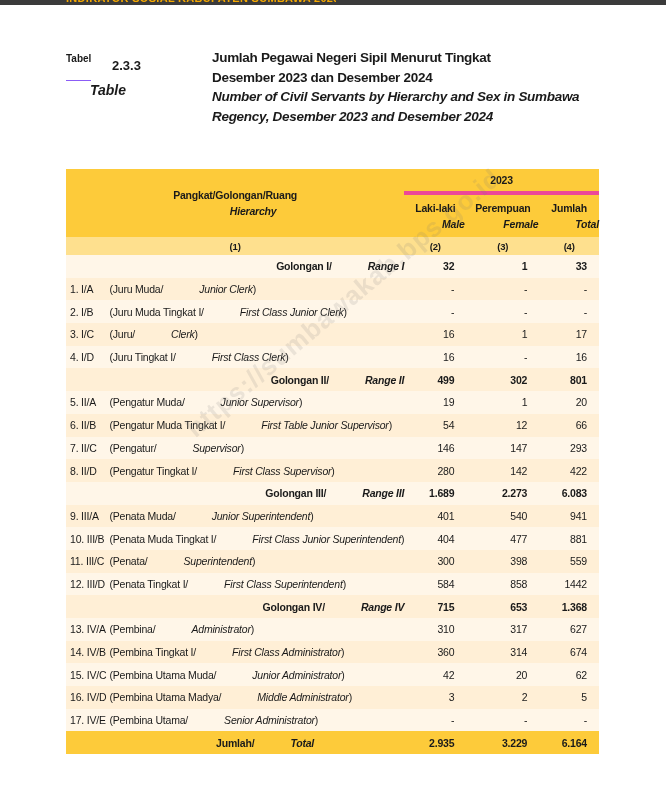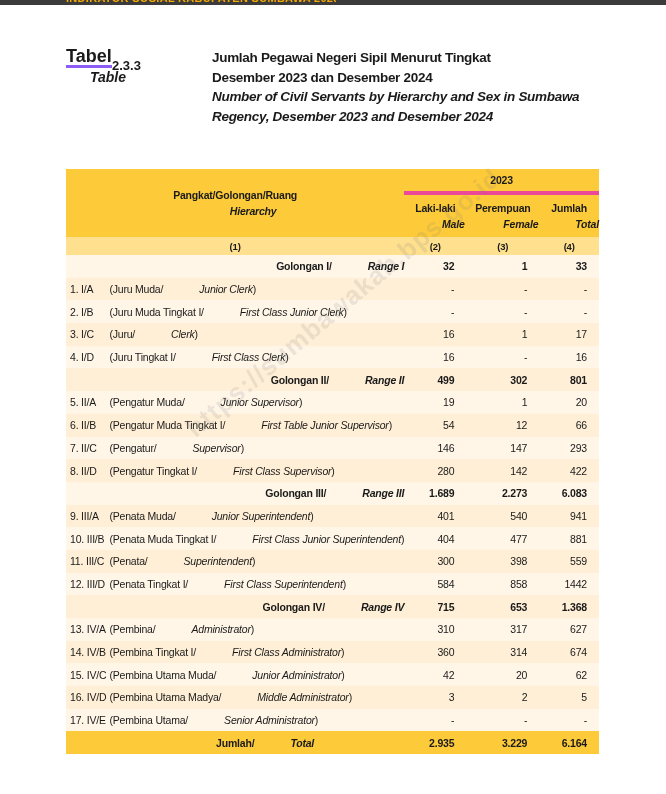--- a/index.html
+++ b/index.html
@@ -5,21 +5,21 @@
   * { box-sizing: border-box; margin: 0; padding: 0; }
   html, body { width: 666px; height: 794px; background: #ffffff; overflow: hidden; }
   body { font-family: "Liberation Sans", sans-serif; color: #1a1a1a; position: relative; }
 
   .top-bar { position: absolute; left: 0; top: 0; width: 666px; height: 5px; background: #3b3b3b; }
   .top-running { position: absolute; left: 66px; top: 0; width: 270px; height: 6px; overflow: hidden; }
   .top-running span { display: block; margin-top: -8px; font-size: 11px; font-weight: bold; color: #f5a800; white-space: nowrap; letter-spacing: 0.3px; }
 
   .caption { position: absolute; left: 66px; top: 48px; width: 560px; }
   .tbl-label { position: absolute; left: 0; top: 0; width: 38px; }
-  .tbl-label .id { font-size: 18px; font-weight: bold; line-height: 16px; border-bottom: 3px solid #8b5cf6; padding-bottom: 1px; display: inline-block; }
+  .tbl-label .id { font-size: 10px; font-weight: bold; line-height: 16px; border-bottom: 1px solid #8b5cf6; padding-bottom: 13px; display: inline-block; }
   .tbl-label .en { font-size: 14px; font-weight: bold; font-style: italic; line-height: 18px; display: block; margin-left: 24px; }
   .tbl-num { position: absolute; left: 46px; top: 10px; font-size: 13px; font-weight: bold; }
   .title { position: absolute; left: 120px; top: 0; width: 480px; font-size: 13.5px; font-weight: bold; line-height: 19.5px; letter-spacing: -0.3px; margin-left: 26px; }
   .title .en { font-style: italic; }
 
   table.data { position: absolute; left: 66px; top: 169px; width: 533px; border-collapse: collapse; font-size: 10.5px; letter-spacing: -0.2px; }
   table.data td, table.data th { padding: 0; height: 22.7px; vertical-align: middle; }
   .hdr { background: #fdcb3a; font-weight: bold; }
   .hdr-line { border-bottom: 4px solid #ec4899; }
   .idx { background: #fee08e; font-weight: bold; font-size: 9.5px; text-align: center; height: 18px !important; }

